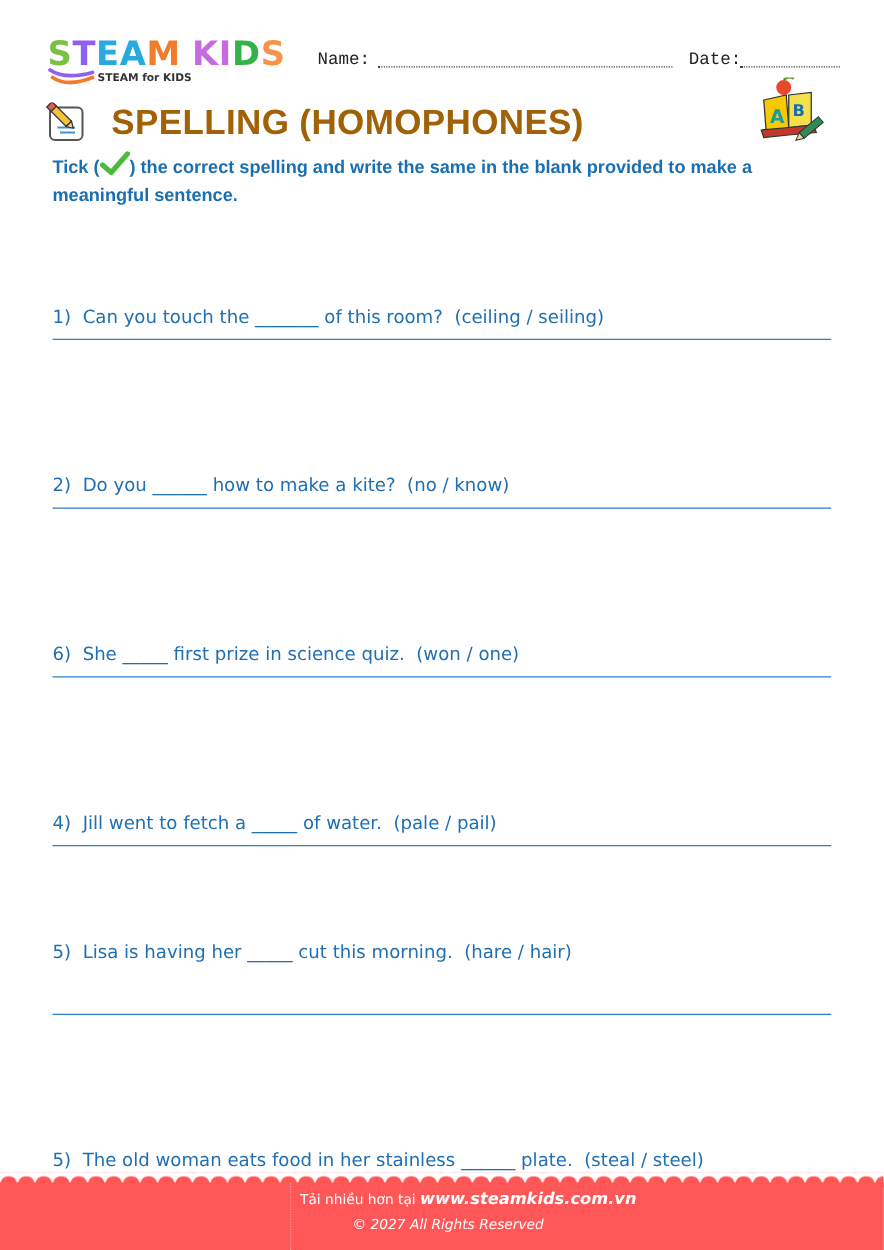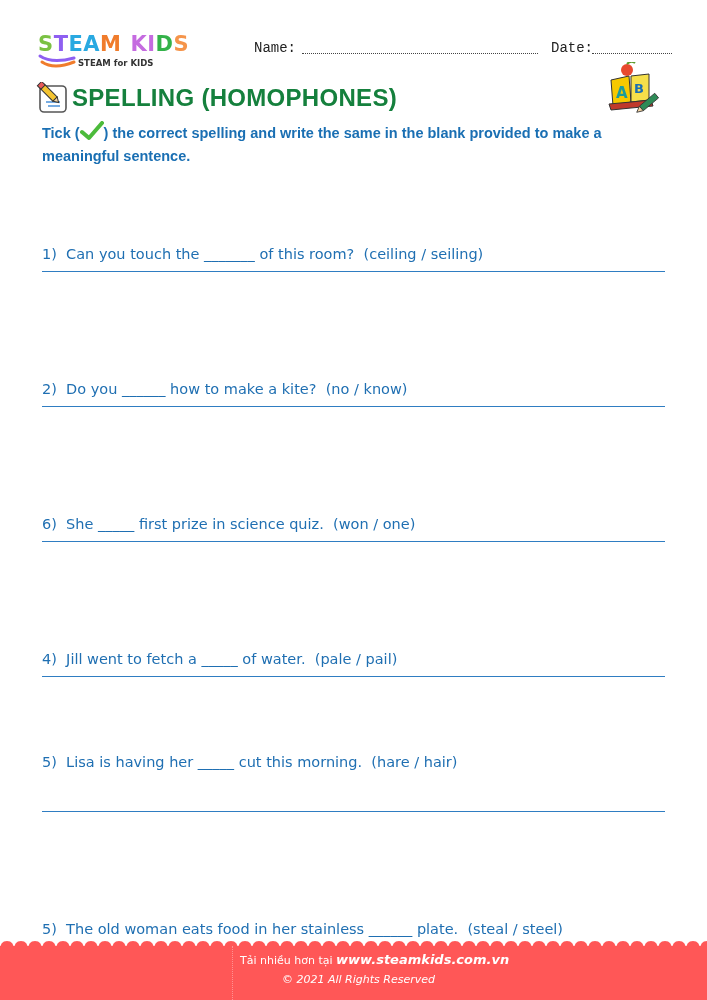--- a/index.html
+++ b/index.html
@@ -1,25 +1,25 @@
 <!DOCTYPE html>
 <html><head>
 <meta charset="utf-8">
 <style>
   html, body { margin:0; padding:0; }
   body { width:707px; height:1000px; background:#ffffff; position:relative; overflow:hidden; font-family:"Liberation Sans", sans-serif; }
   .logo { position:absolute; left:38px; top:30px; }
-  .logo-word { font-family:"DejaVu Sans", sans-serif; font-weight:900; font-size:21px; letter-spacing:0.5px; line-height:28px; }
+  .logo-word { font-family:"DejaVu Sans", sans-serif; font-weight:900; font-size:27px; letter-spacing:0.5px; line-height:28px; }
   .logo-word span { display:inline-block; }
   .logo-sub { position:absolute; left:40px; top:28px; font-family:"DejaVu Sans", sans-serif; font-weight:bold; font-size:8.5px; color:#333; }
   .logo-swoosh { position:absolute; left:0; top:24px; }
   .hdr-label { position:absolute; top:40px; font-family:Liberation Mono, monospace; font-size:14px; color:#222; }
   .hdr-dots { position:absolute; top:53px; border-bottom:1px dotted #444; height:0; }
   .title-row { position:absolute; left:36px; top:82px; display:flex; align-items:center; }
-  .title { font-family:"Liberation Sans", sans-serif; font-weight:bold; font-size:24px; color:#15803d; margin-left:2px; letter-spacing:0.3px; }
+  .title { font-family:"Liberation Sans", sans-serif; font-weight:bold; font-size:28px; color:#a16207; margin-left:19px; letter-spacing:0.3px; }
   .book-icon { position:absolute; left:605px; top:62px; }
   .instructions { position:absolute; left:42px; top:121px; width:640px; font-family:Liberation Sans, sans-serif; font-weight:bold; font-size:14.5px; color:#1a6fb3; line-height:23px; }
   .instructions .check { display:inline-block; vertical-align:-3px; }
   .question { position:absolute; left:42px; font-family:"DejaVu Sans", sans-serif; font-size:14.5px; color:#1f6fb2; white-space:pre;margin-top:48px; }
   .answer-line { position:absolute; left:42px; width:623px; height:0; border-top:1.5px solid #2f7dc2; }
   .footer { position:absolute; left:0; top:946px; width:707px; height:54px; background:#ff5757; }
   .scallop { position:absolute; left:0; top:938px; width:707px; height:12px; }
   .footer-line1 { position:absolute; top:952px; left:240px; color:#ffffff; font-family:"DejaVu Sans", sans-serif; font-size:11px; }
   .footer-line1 b { font-size:13px;font-style:italic; }
   .footer-line2 { position:absolute; top:973px; left:282px; color:#ffffff; font-family:"DejaVu Sans", sans-serif; font-size:11px; font-style:italic; }
@@ -101,13 +101,13 @@
       <path d="M0 12 Q0 3 7 3 Q14 3 14 12 Z" fill="#ff5757"></path>
     </pattern>
   </defs>
   <rect x="0" y="0" width="707" height="12" fill="url(#sc)"></rect>
 </svg>
 <div class="footer"></div>
 <div class="footer-divider"></div>
 <div class="footer-line1">
   <span>Tải nhiều hơn tại </span><b>www.steamkids.com.vn</b>
 </div>
-<div class="footer-line2">©  2021 All Rights Reserved</div>
+<div class="footer-line2">©  2027 All Rights Reserved</div>
 
 </body></html>

